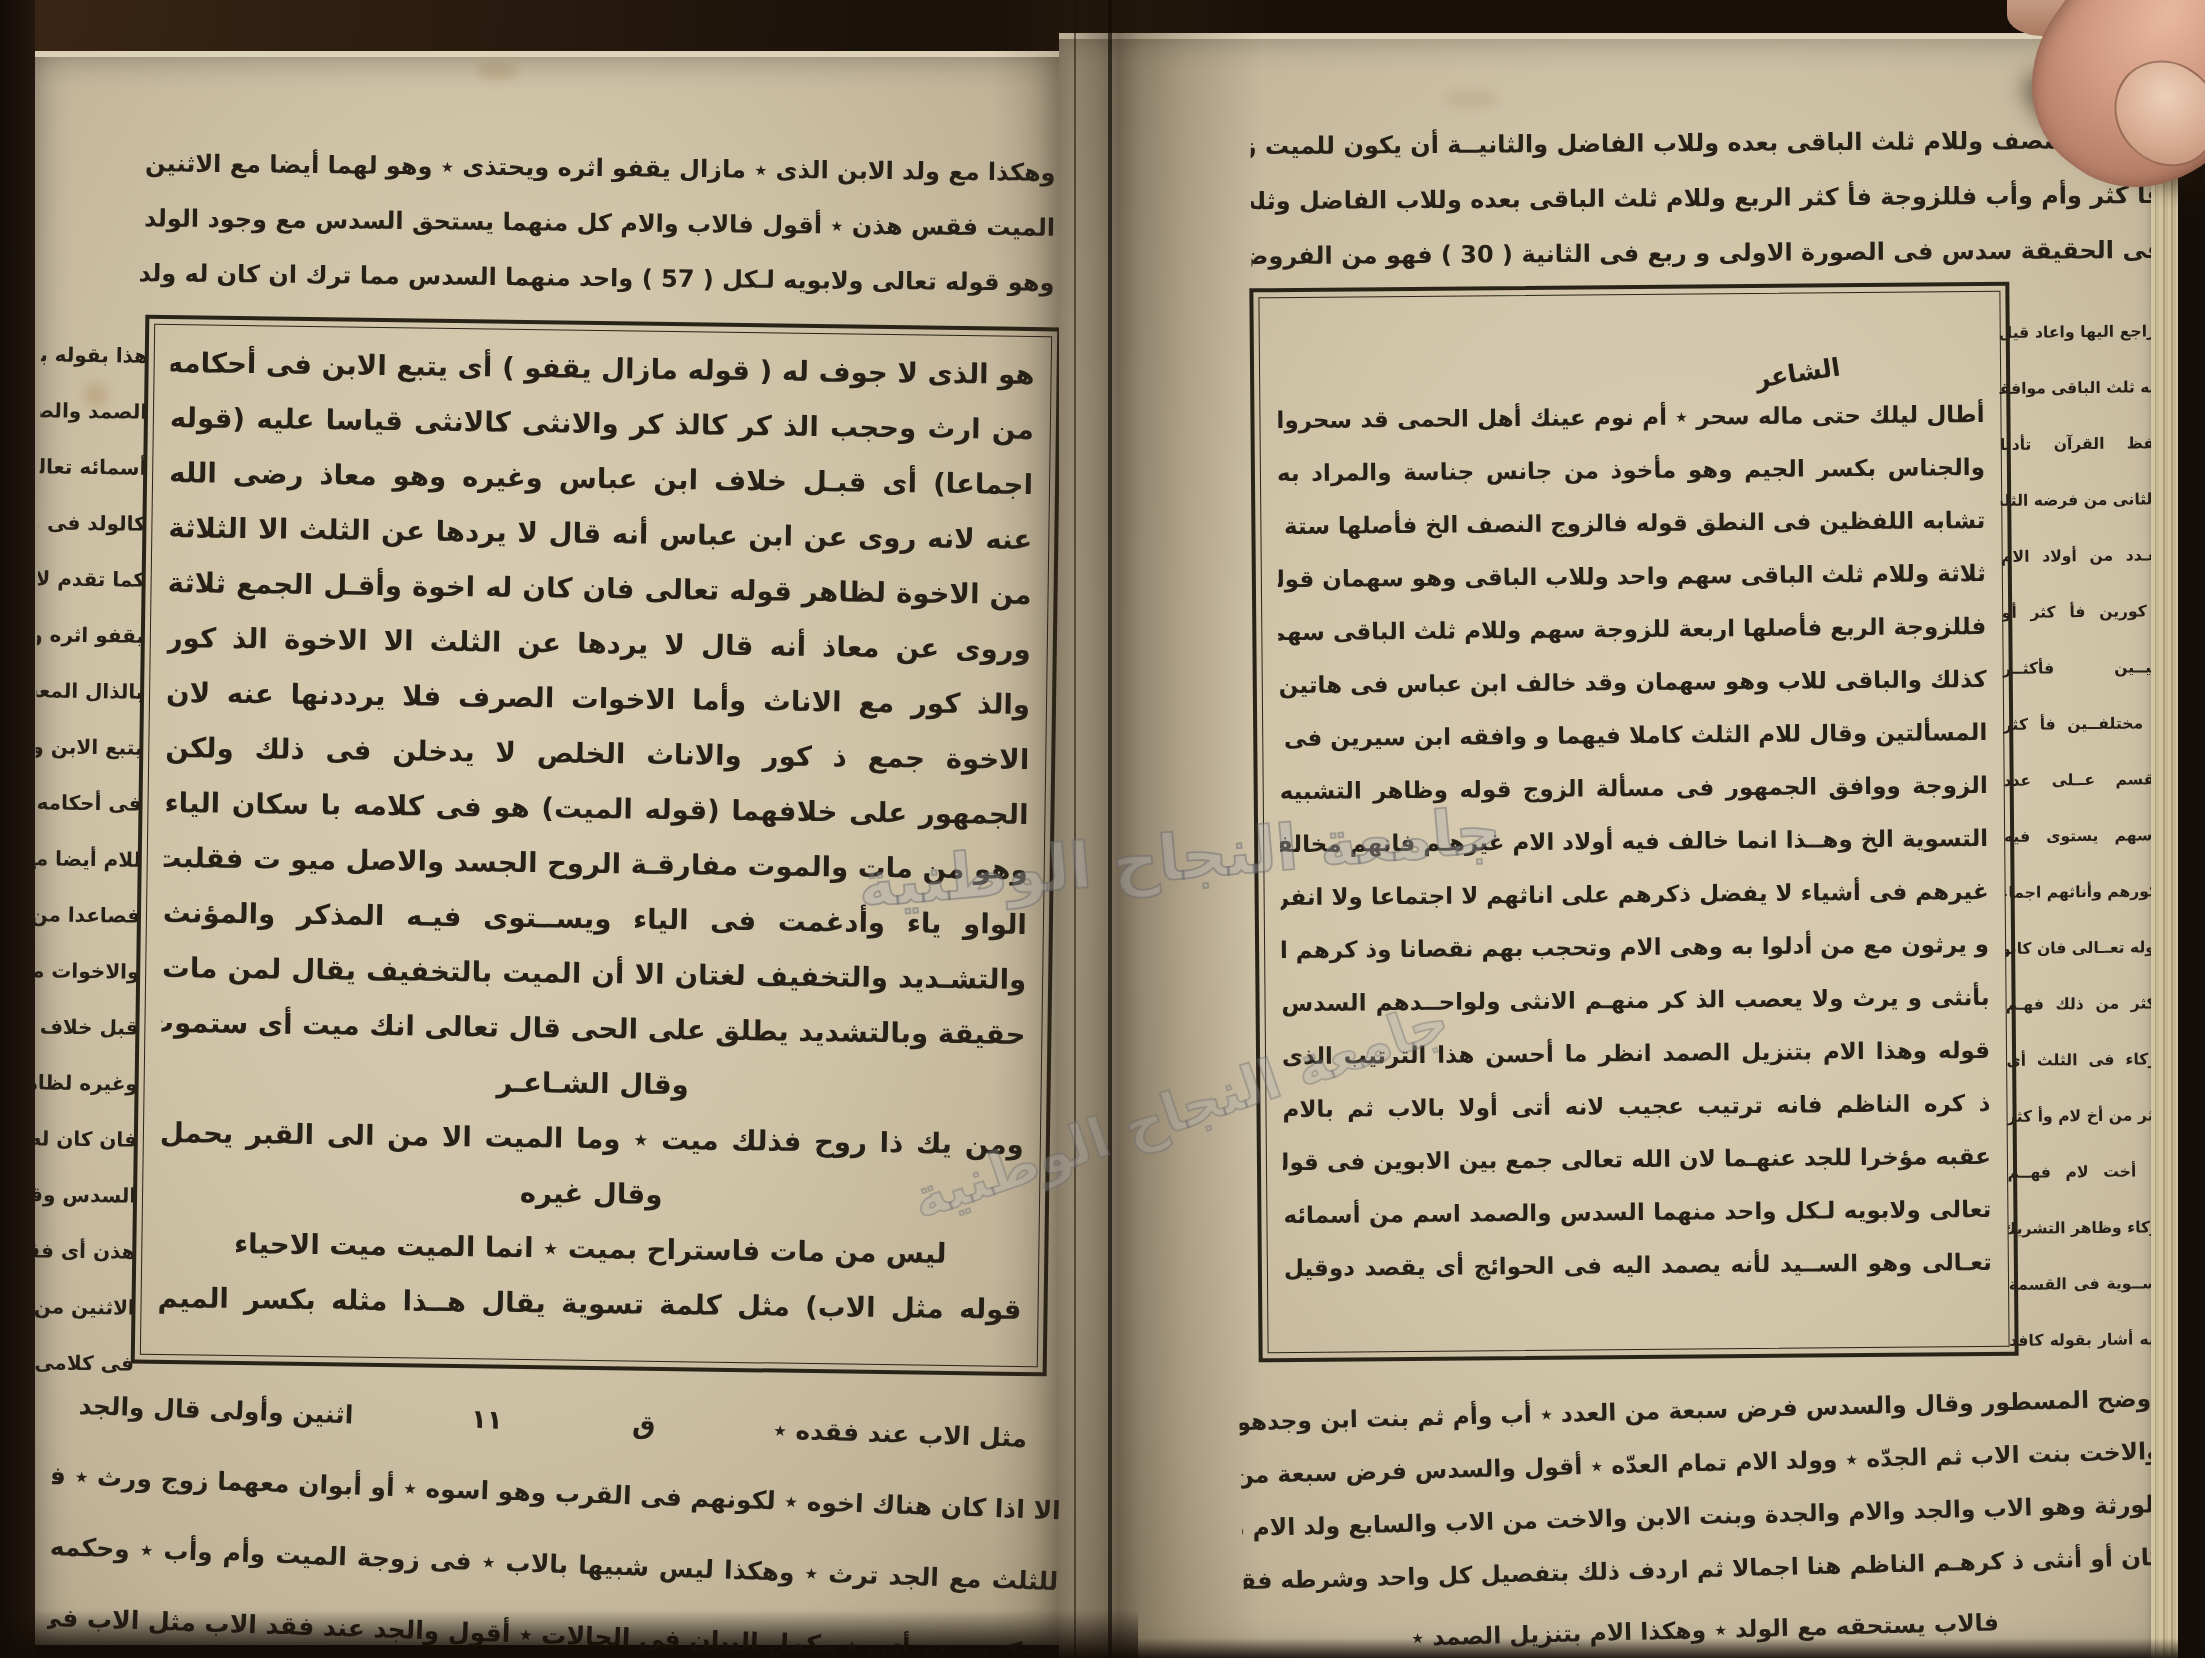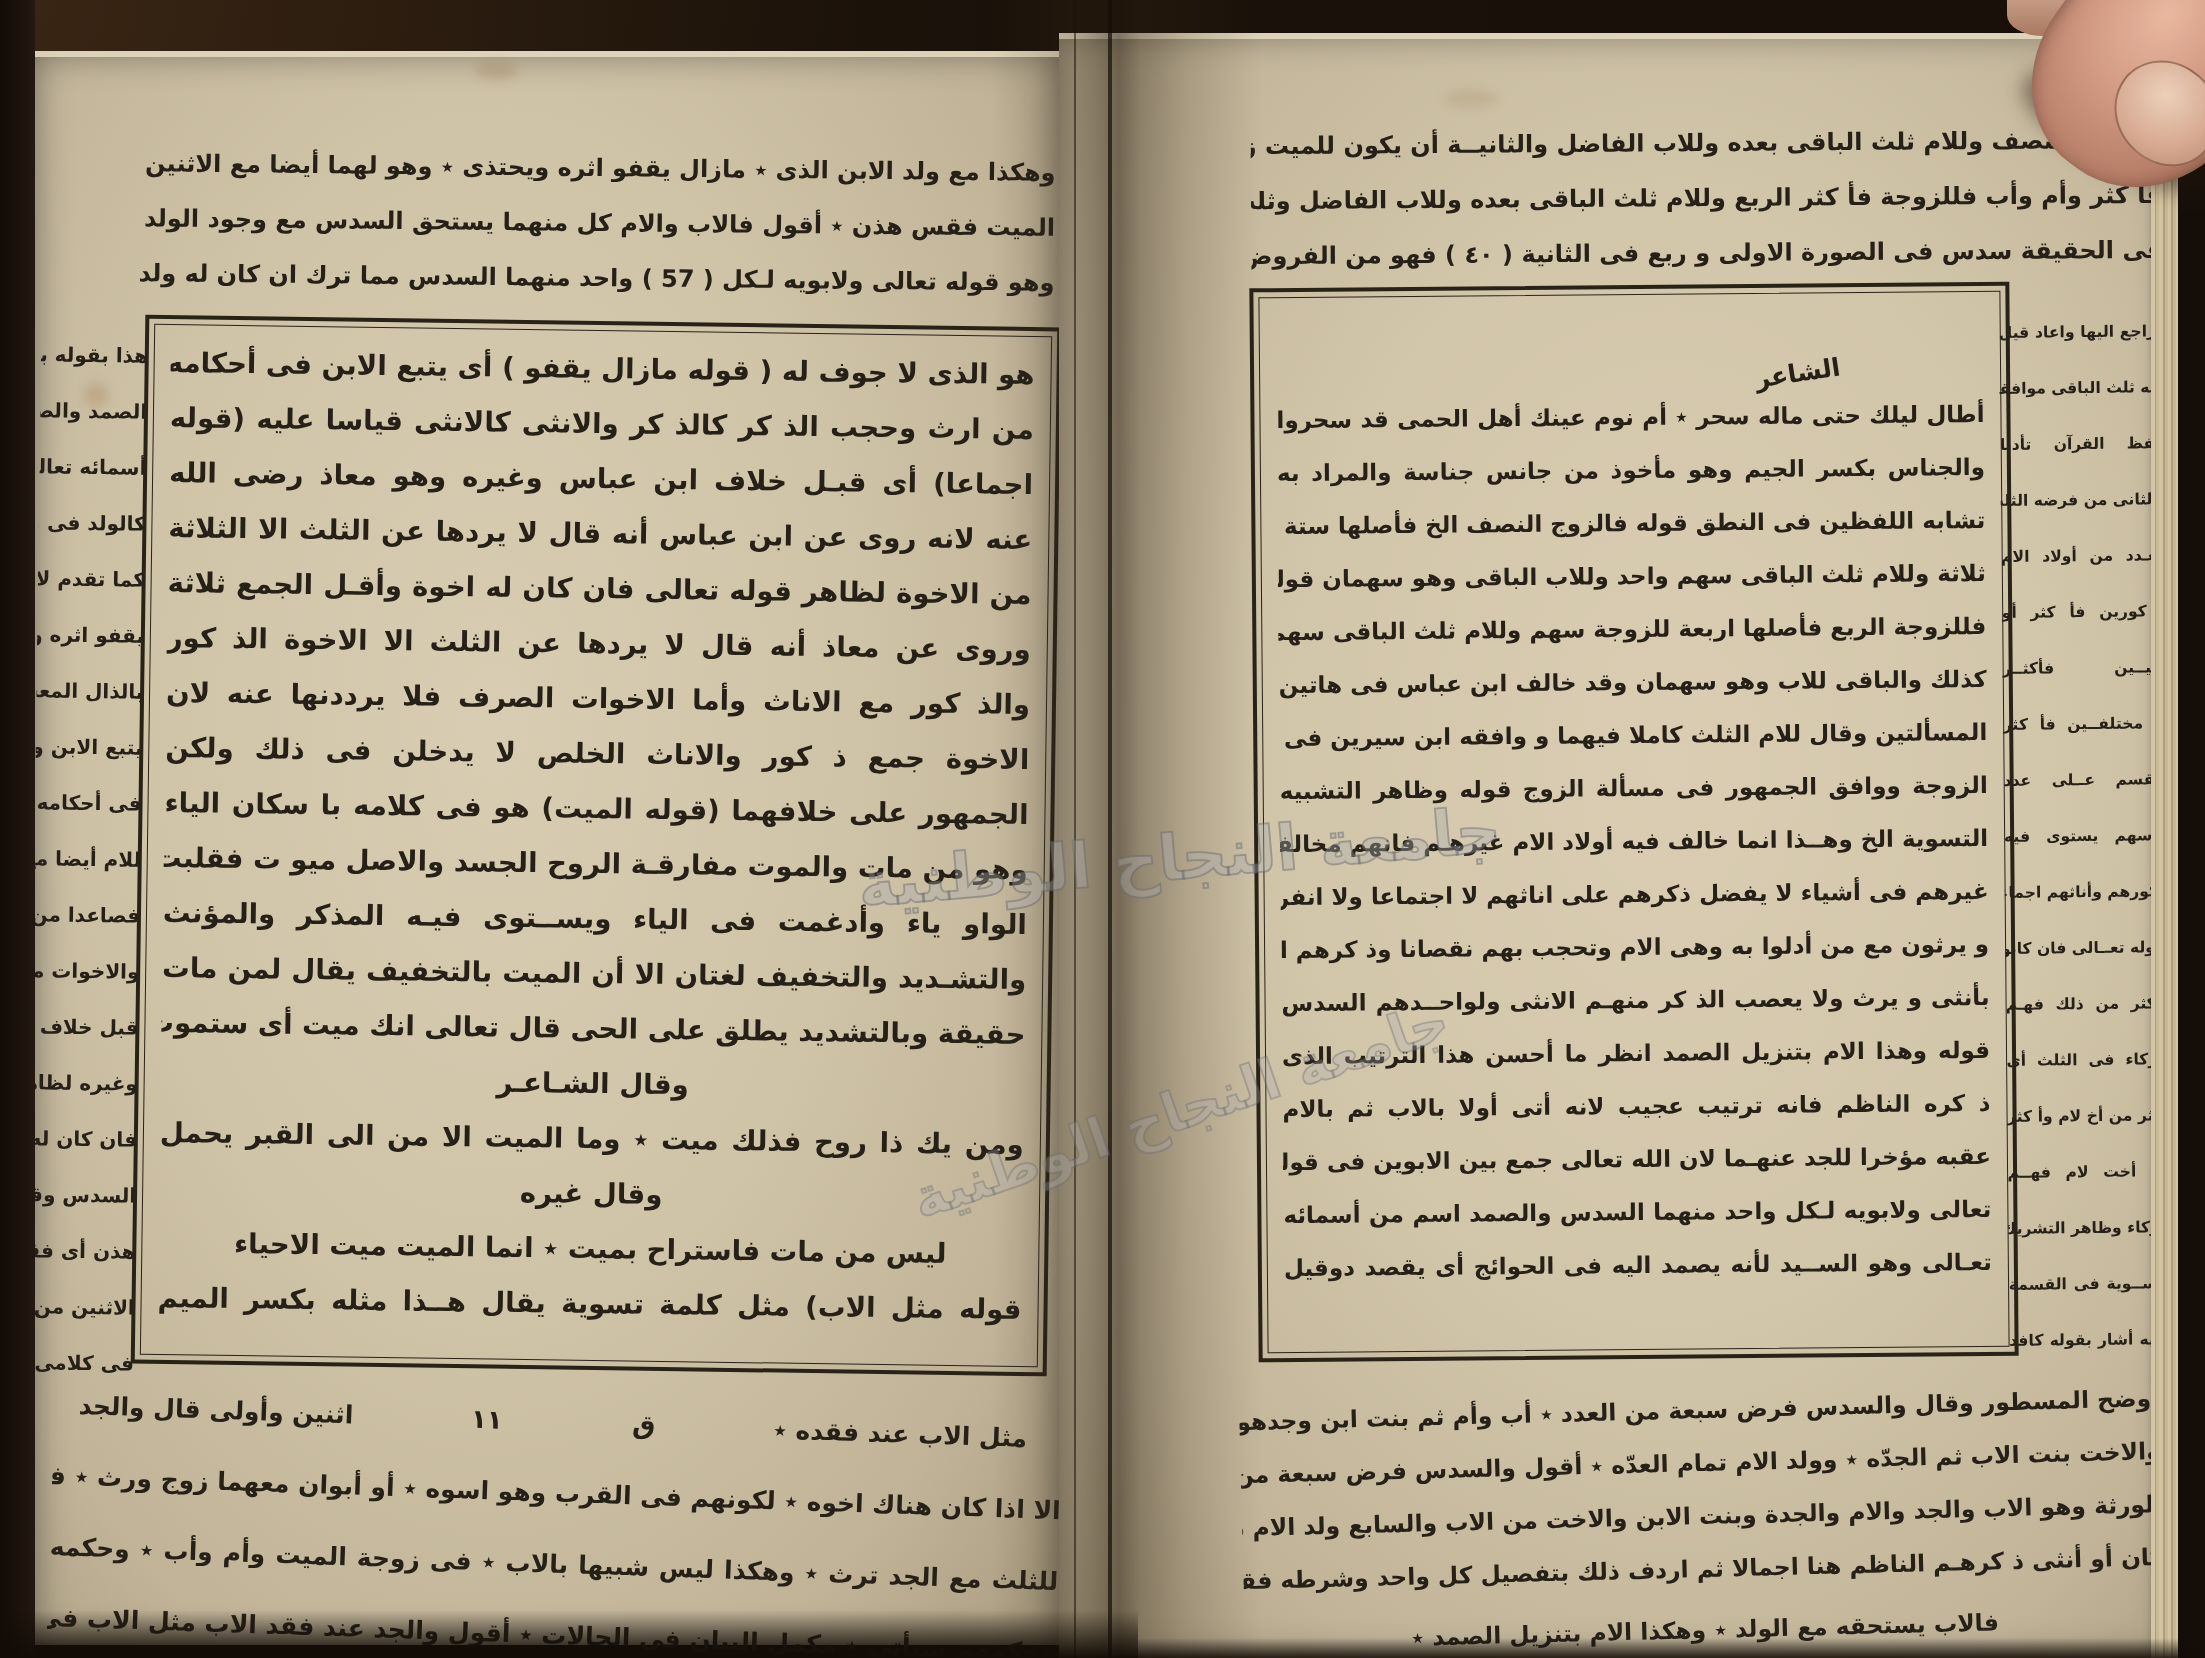--- a/index.html
+++ b/index.html
@@ -171,21 +171,21 @@
   </div>
 
   <div class="page page-right">
     <div class="edge-top"></div>
 
     <div class="hdr hdr-right">
       <div class="tline">فللزوج النصف وللام ثلث الباقى بعده وللاب الفاضل والثانيــة أن يكون للميت زوجة</div>
       <div class="tline">فأ كثر وأم وأب فللزوجة فأ كثر الربع وللام ثلث الباقى بعده وللاب الفاضل وثلث الباقى</div>
       <div class="segline">
         <span>فى الحقيقة سدس فى الصورة الاولى و ربع فى الثانية</span>
-        <span class="pgnum">( ٤٠ )</span>
+        <span class="pgnum">( 30 )</span>
         <span>فهو من الفروض الستة</span>
       </div>
     </div>
 
     <div class="margin-col margin-right">
         <div class="tline">وراجع اليها واعاد قيل</div>
         <div class="tline">فيه ثلث الباقى موافقة</div>
         <div class="tline">للفظ القرآن تأدبا</div>
         <div class="tline">والثانى من فرضه الثلث</div>
         <div class="tline">العـدد من أولاد الام</div>

